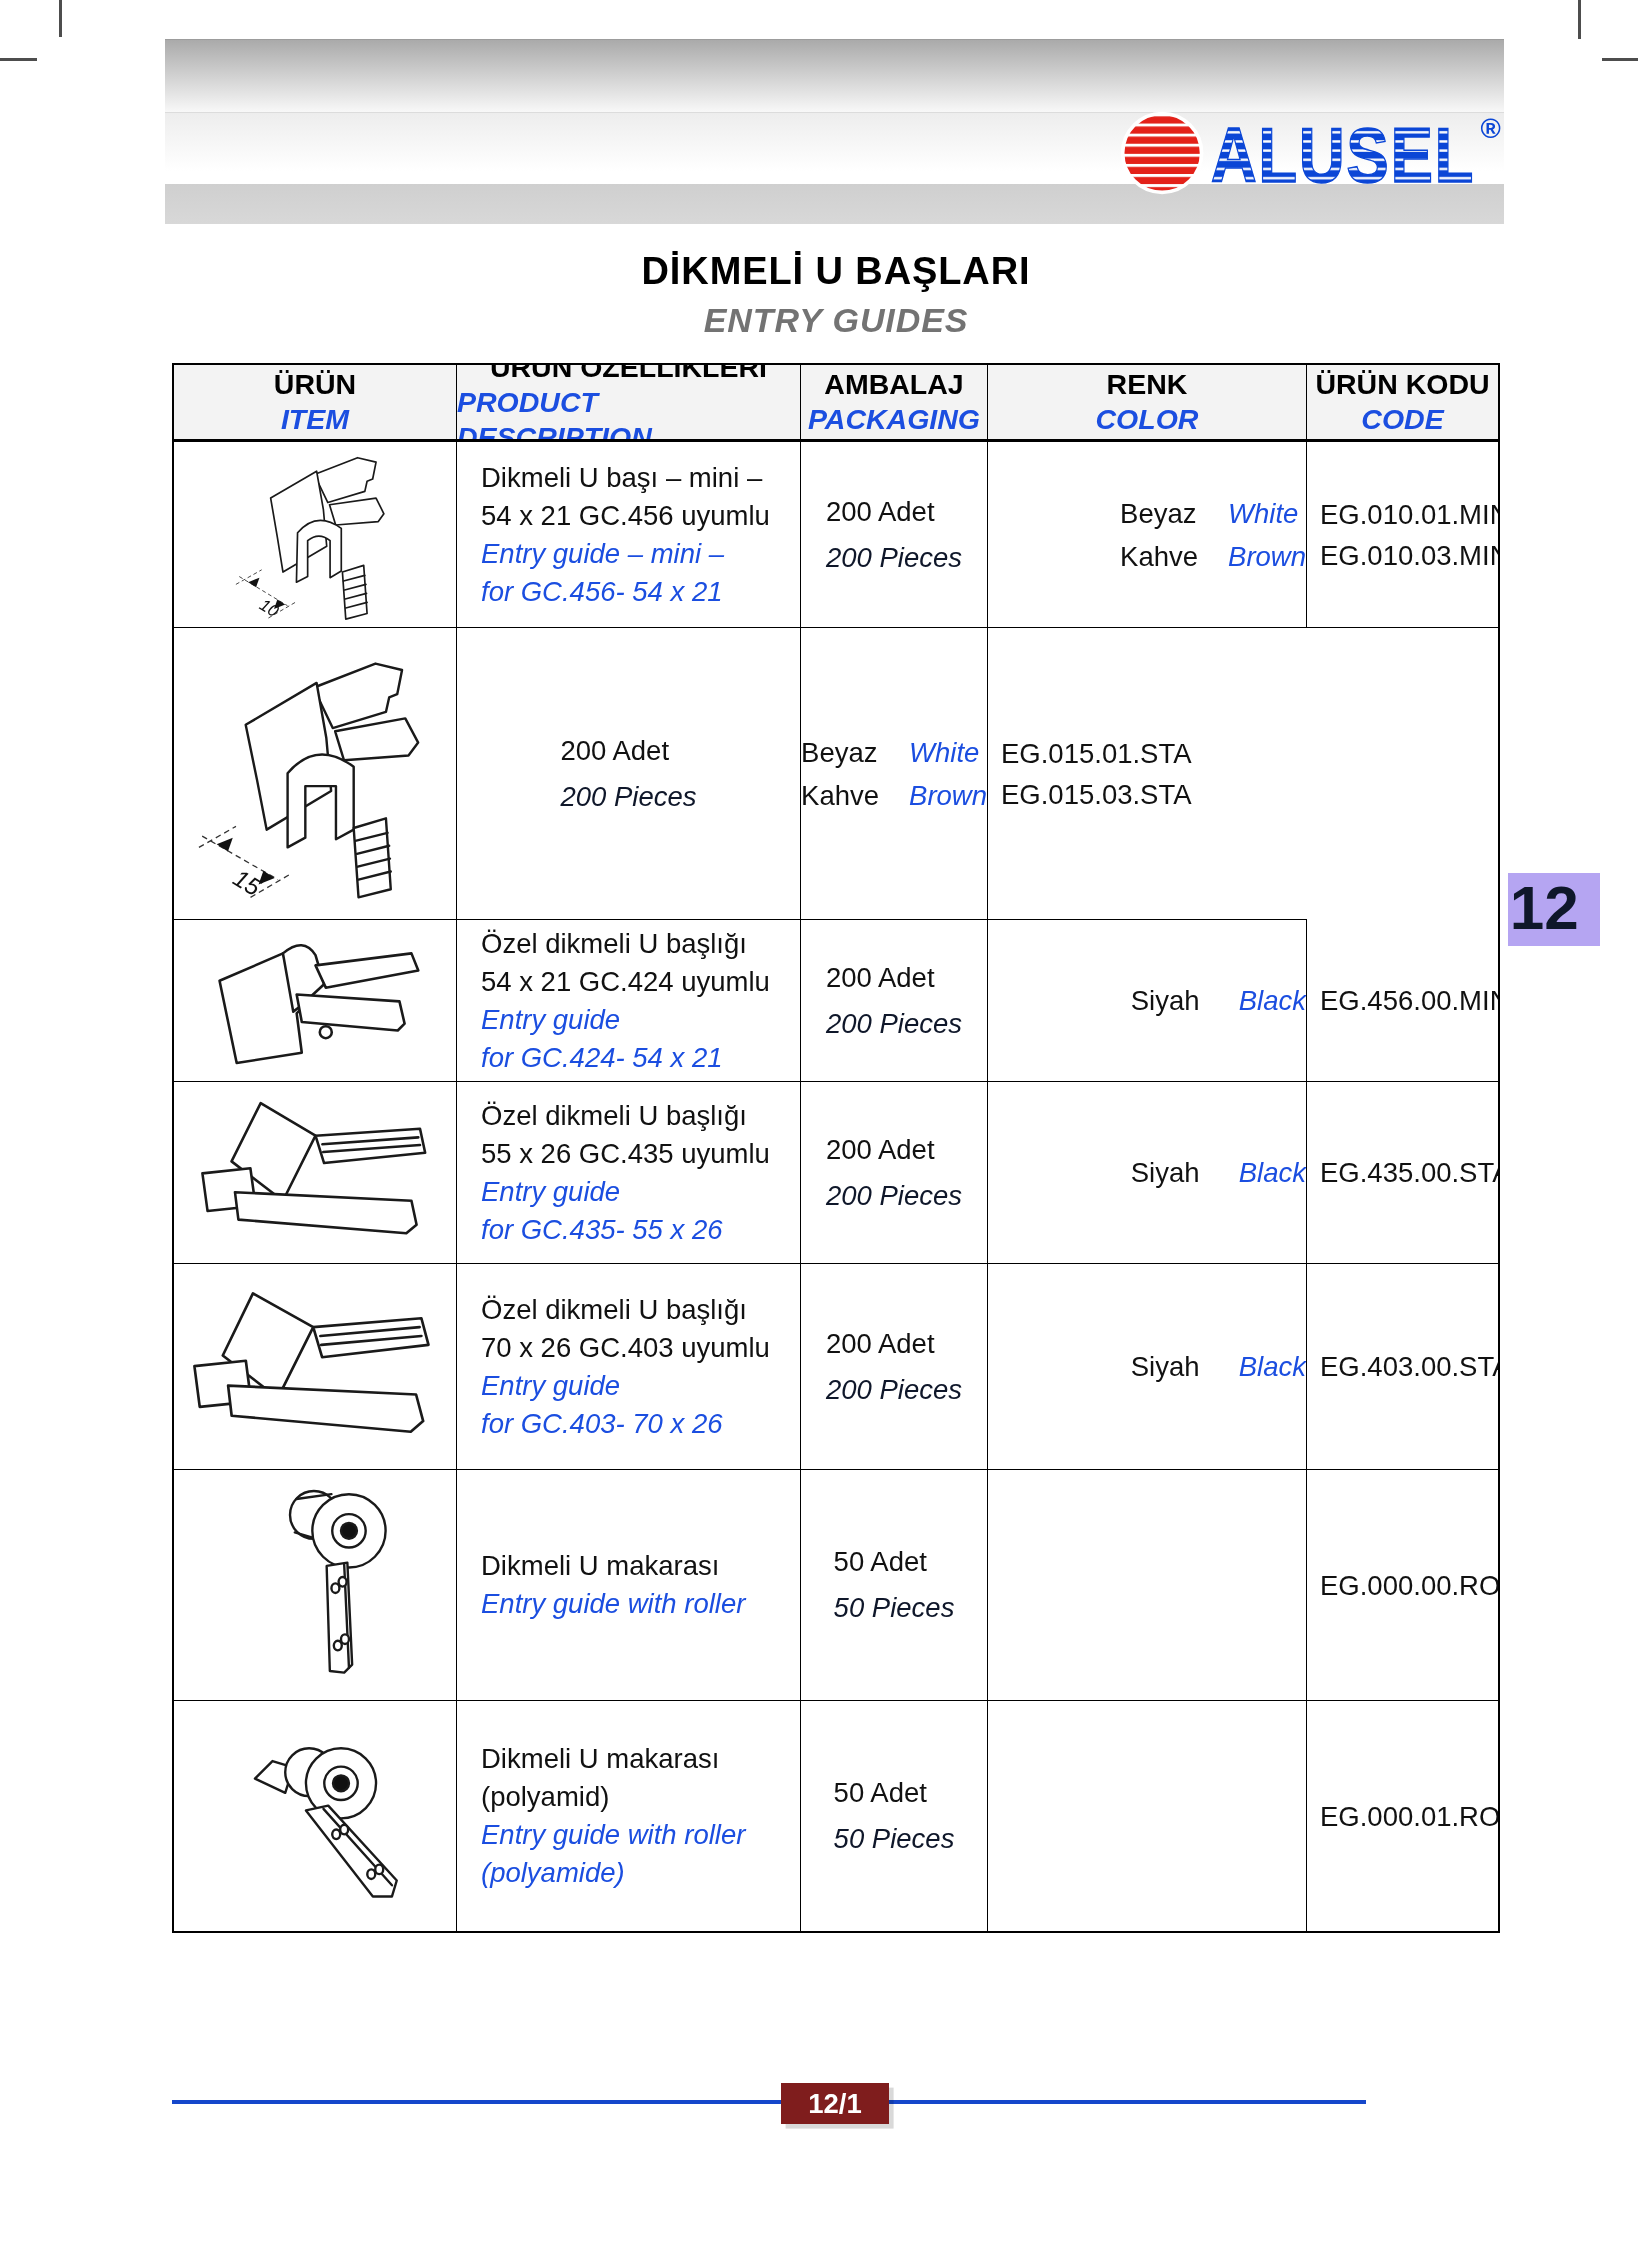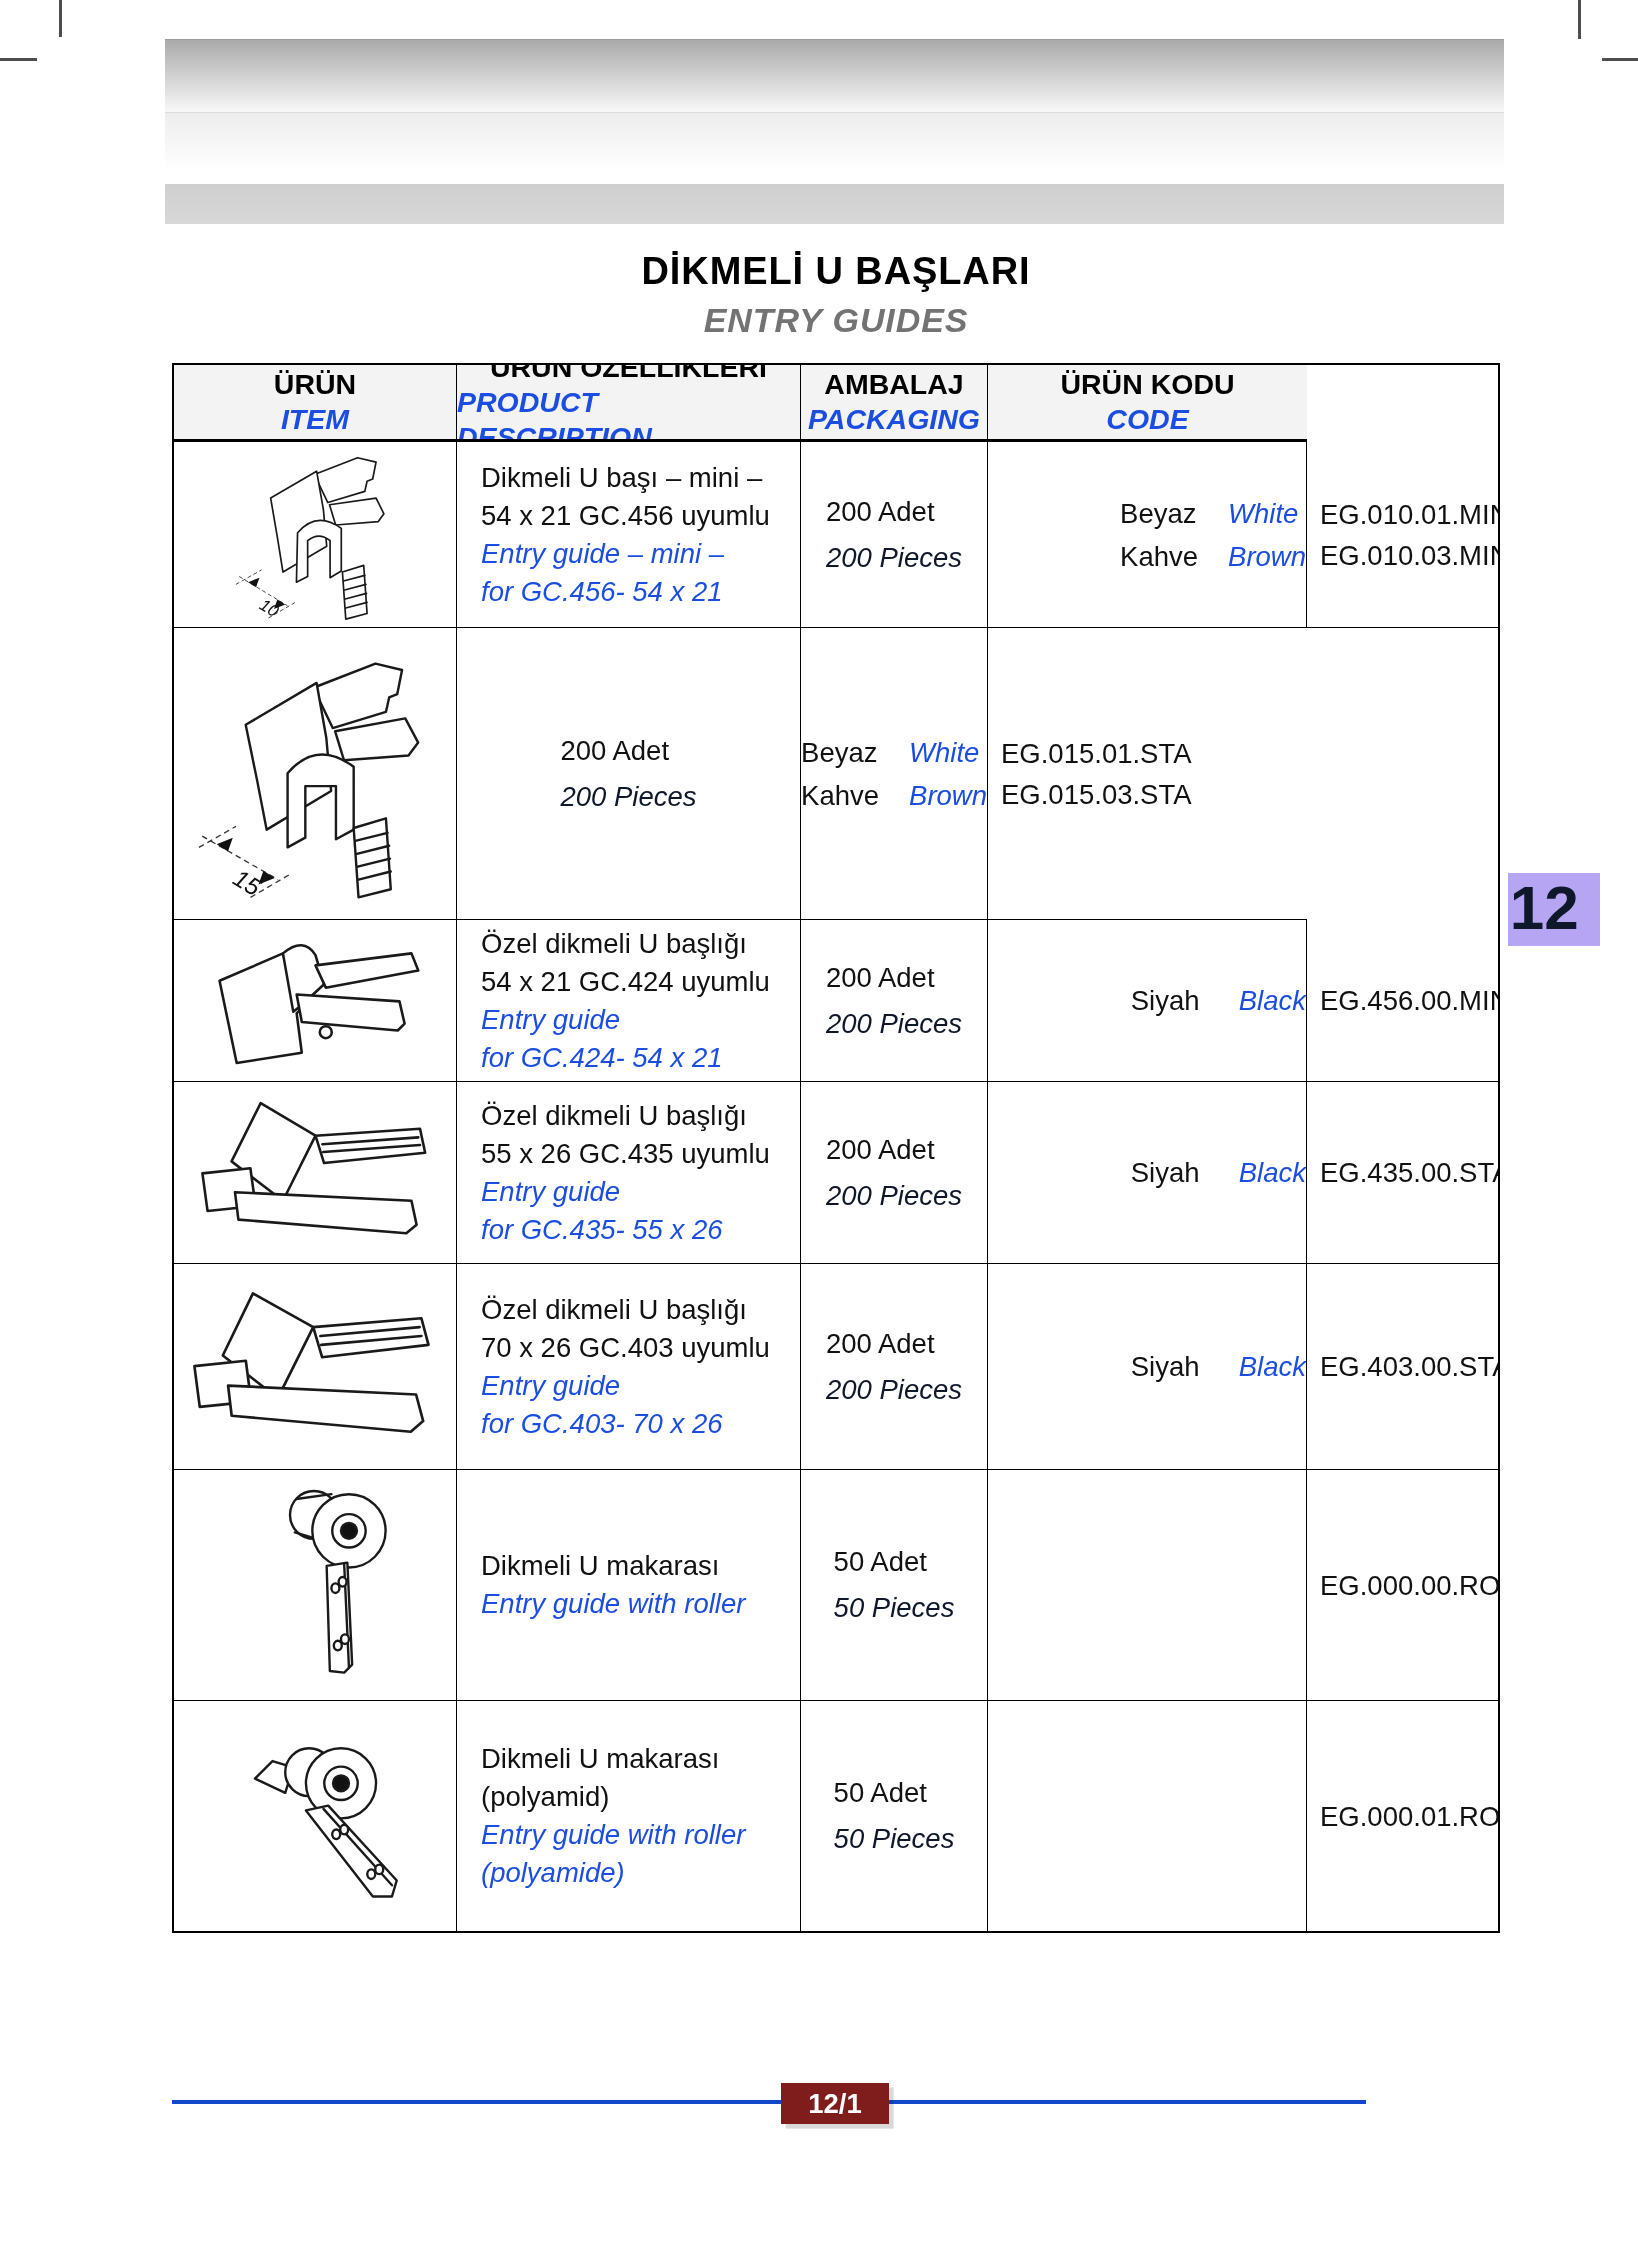--- a/index.html
+++ b/index.html
@@ -78,38 +78,59 @@
   <div class="crop" style="left:1578px;top:0;width:2.8px;height:39px;"></div>
   <div class="crop" style="left:1602px;top:58px;width:37px;height:2.8px;"></div>
 
   <div class="band">
     <div class="hb1"></div>
     <div class="hb2"></div>
     <div class="hb3"></div>
     <div class="hb4"></div>
   </div>
 
+  <div class="logo">
+    <svg width="389" height="90" viewBox="0 0 424 98">
+      <defs>
+        <pattern id="redstripes" width="12" height="11" patternUnits="userSpaceOnUse">
+          <rect width="12" height="11" fill="#e32119"></rect>
+          <rect y="7" width="12" height="3.2" fill="#fff"></rect>
+        </pattern>
+        <pattern id="bluestripes" width="12" height="10" patternUnits="userSpaceOnUse">
+          <rect width="12" height="10" fill="#0b46d6"></rect>
+          <rect y="6.2" width="12" height="2.6" fill="#fff"></rect>
+        </pattern>
+      </defs>
+      <circle cx="47" cy="50" r="43" fill="url(#redstripes)" stroke="#fff" stroke-width="4"></circle>
+      <text x="100" y="82" font-size="84" font-weight="bold" letter-spacing="2" textLength="288" lengthAdjust="spacingAndGlyphs" fill="url(#bluestripes)" stroke="#0b46d6" stroke-width="1.5">ALUSEL</text>
+      <text x="394" y="34" font-size="30" font-weight="bold" fill="#0b46d6">®</text>
+    </svg>
+  </div>
 
   <div class="title-tr">DİKMELİ U BAŞLARI</div>
   <div class="title-en">ENTRY GUIDES</div>
 
   <div class="cat">
 
     <div class="trow hrow">
       <div class="cell">
         <div class="h-tr">ÜRÜN</div>
         <div class="h-en">ITEM</div>
       </div>
       <div class="cell">
         <div class="h-tr">ÜRÜN ÖZELLİKLERİ</div>
         <div class="h-en">PRODUCT DESCRIPTION</div>
       </div>
       <div class="cell">
         <div class="h-tr">AMBALAJ</div>
         <div class="h-en">PACKAGING</div>
+      </div>
+      <div class="cell">
+        <div class="h-tr">RENK</div>
+        <div class="h-en">COLOR</div>
       </div>
       <div class="cell">
         <div class="h-tr">ÜRÜN KODU</div>
         <div class="h-en">CODE</div>
       </div>
     </div>
 
     <div class="trow r1">
       <div class="cell item-cell">
         <svg width="257" height="250" viewBox="0 0 300 330">

